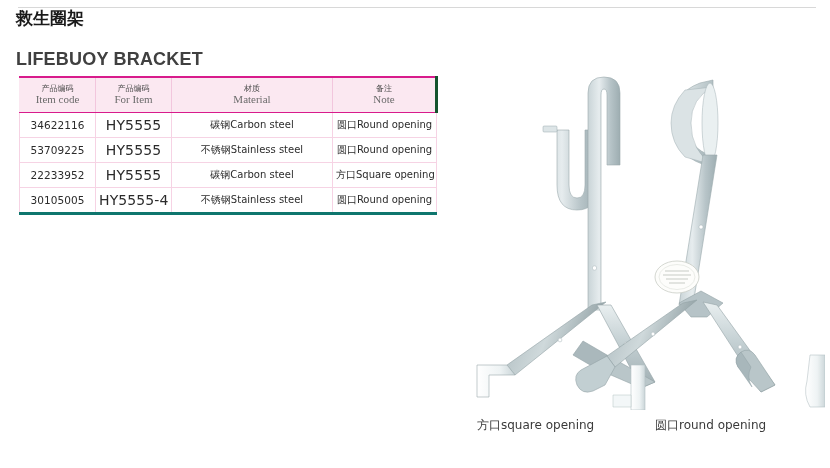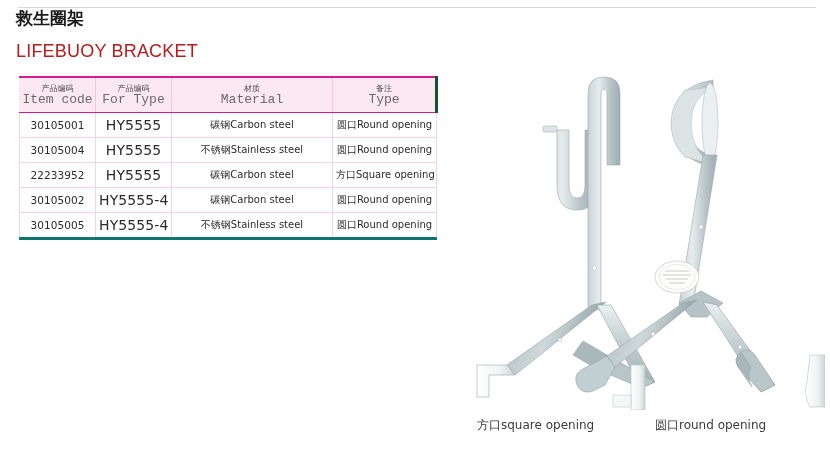--- a/index.html
+++ b/index.html
@@ -38,25 +38,25 @@
     font-size: 17px;
     font-weight: bold;
     line-height: 20px;
     letter-spacing: 0px;
     color: #1a1a1a;
     white-space: nowrap;
   }
   #title-en {
     font-family: "Liberation Sans", "DejaVu Sans", sans-serif;
     font-size: 18px;
-    font-weight: normal;
+    font-weight: bold;
     line-height: 22px;
     letter-spacing: 0.2px;
-    color: #b91c1c;
-    margin-top: 12px;
+    color: #404040;
+    margin-top: 20px;
     white-space: nowrap;
   }
 
   
   #spec-table {
     position: absolute;
     left: 19px;
     top: 76px;
     width: 417px;
     border-collapse: collapse;
@@ -86,22 +86,22 @@
 
   .th-cn {
     display: block;
     font-family: "DejaVu Sans", "Liberation Sans", sans-serif;
     font-size: 8px;
     line-height: 10px;
     color: #4a4a4a;
   }
   .th-en {
     display: block;
-    font-family: Liberation Mono, monospace;
-    font-size: 13px;
+    font-family: Liberation Serif, serif;
+    font-size: 11px;
     line-height: 11px;
     color: #6b6b6b;
   }
 
   #spec-table tbody td {
     border-bottom: 1px solid #f6d3e4;
     border-left: 1px solid #f6d3e4;
     border-right: 1px solid #f6d3e4;
     height: 24px;
     padding: 0 3px;
@@ -156,56 +156,50 @@
       <col class="c-note">
   </colgroup>
   <thead>
     <tr>
       <th>
         <span class="th-cn">产品编码</span>
         <span class="th-en">Item code</span>
       </th>
       <th>
         <span class="th-cn">产品编码</span>
-        <span class="th-en">For Type</span>
+        <span class="th-en">For Item</span>
       </th>
       <th>
         <span class="th-cn">材质</span>
         <span class="th-en">Material</span>
       </th>
       <th>
         <span class="th-cn">备注</span>
-        <span class="th-en">Type</span>
+        <span class="th-en">Note</span>
       </th>
     </tr>
   </thead>
   <tbody>
     <tr>
-      <td class="code">30105001</td>
+      <td class="code">34622116</td>
       <td class="type">HY5555</td>
       <td>碳钢Carbon steel</td>
       <td>圆口Round opening</td>
     </tr>
     <tr>
-      <td class="code">30105004</td>
+      <td class="code">53709225</td>
       <td class="type">HY5555</td>
       <td>不锈钢Stainless steel</td>
       <td>圆口Round opening</td>
     </tr>
     <tr>
       <td class="code">22233952</td>
       <td class="type">HY5555</td>
       <td>碳钢Carbon steel</td>
       <td>方口Square opening</td>
-    </tr>
-    <tr>
-      <td class="code">30105002</td>
-      <td class="type">HY5555-4</td>
-      <td>碳钢Carbon steel</td>
-      <td>圆口Round opening</td>
     </tr>
     <tr>
       <td class="code">30105005</td>
       <td class="type">HY5555-4</td>
       <td>不锈钢Stainless steel</td>
       <td>圆口Round opening</td>
     </tr>
   </tbody>
 </table>
 

